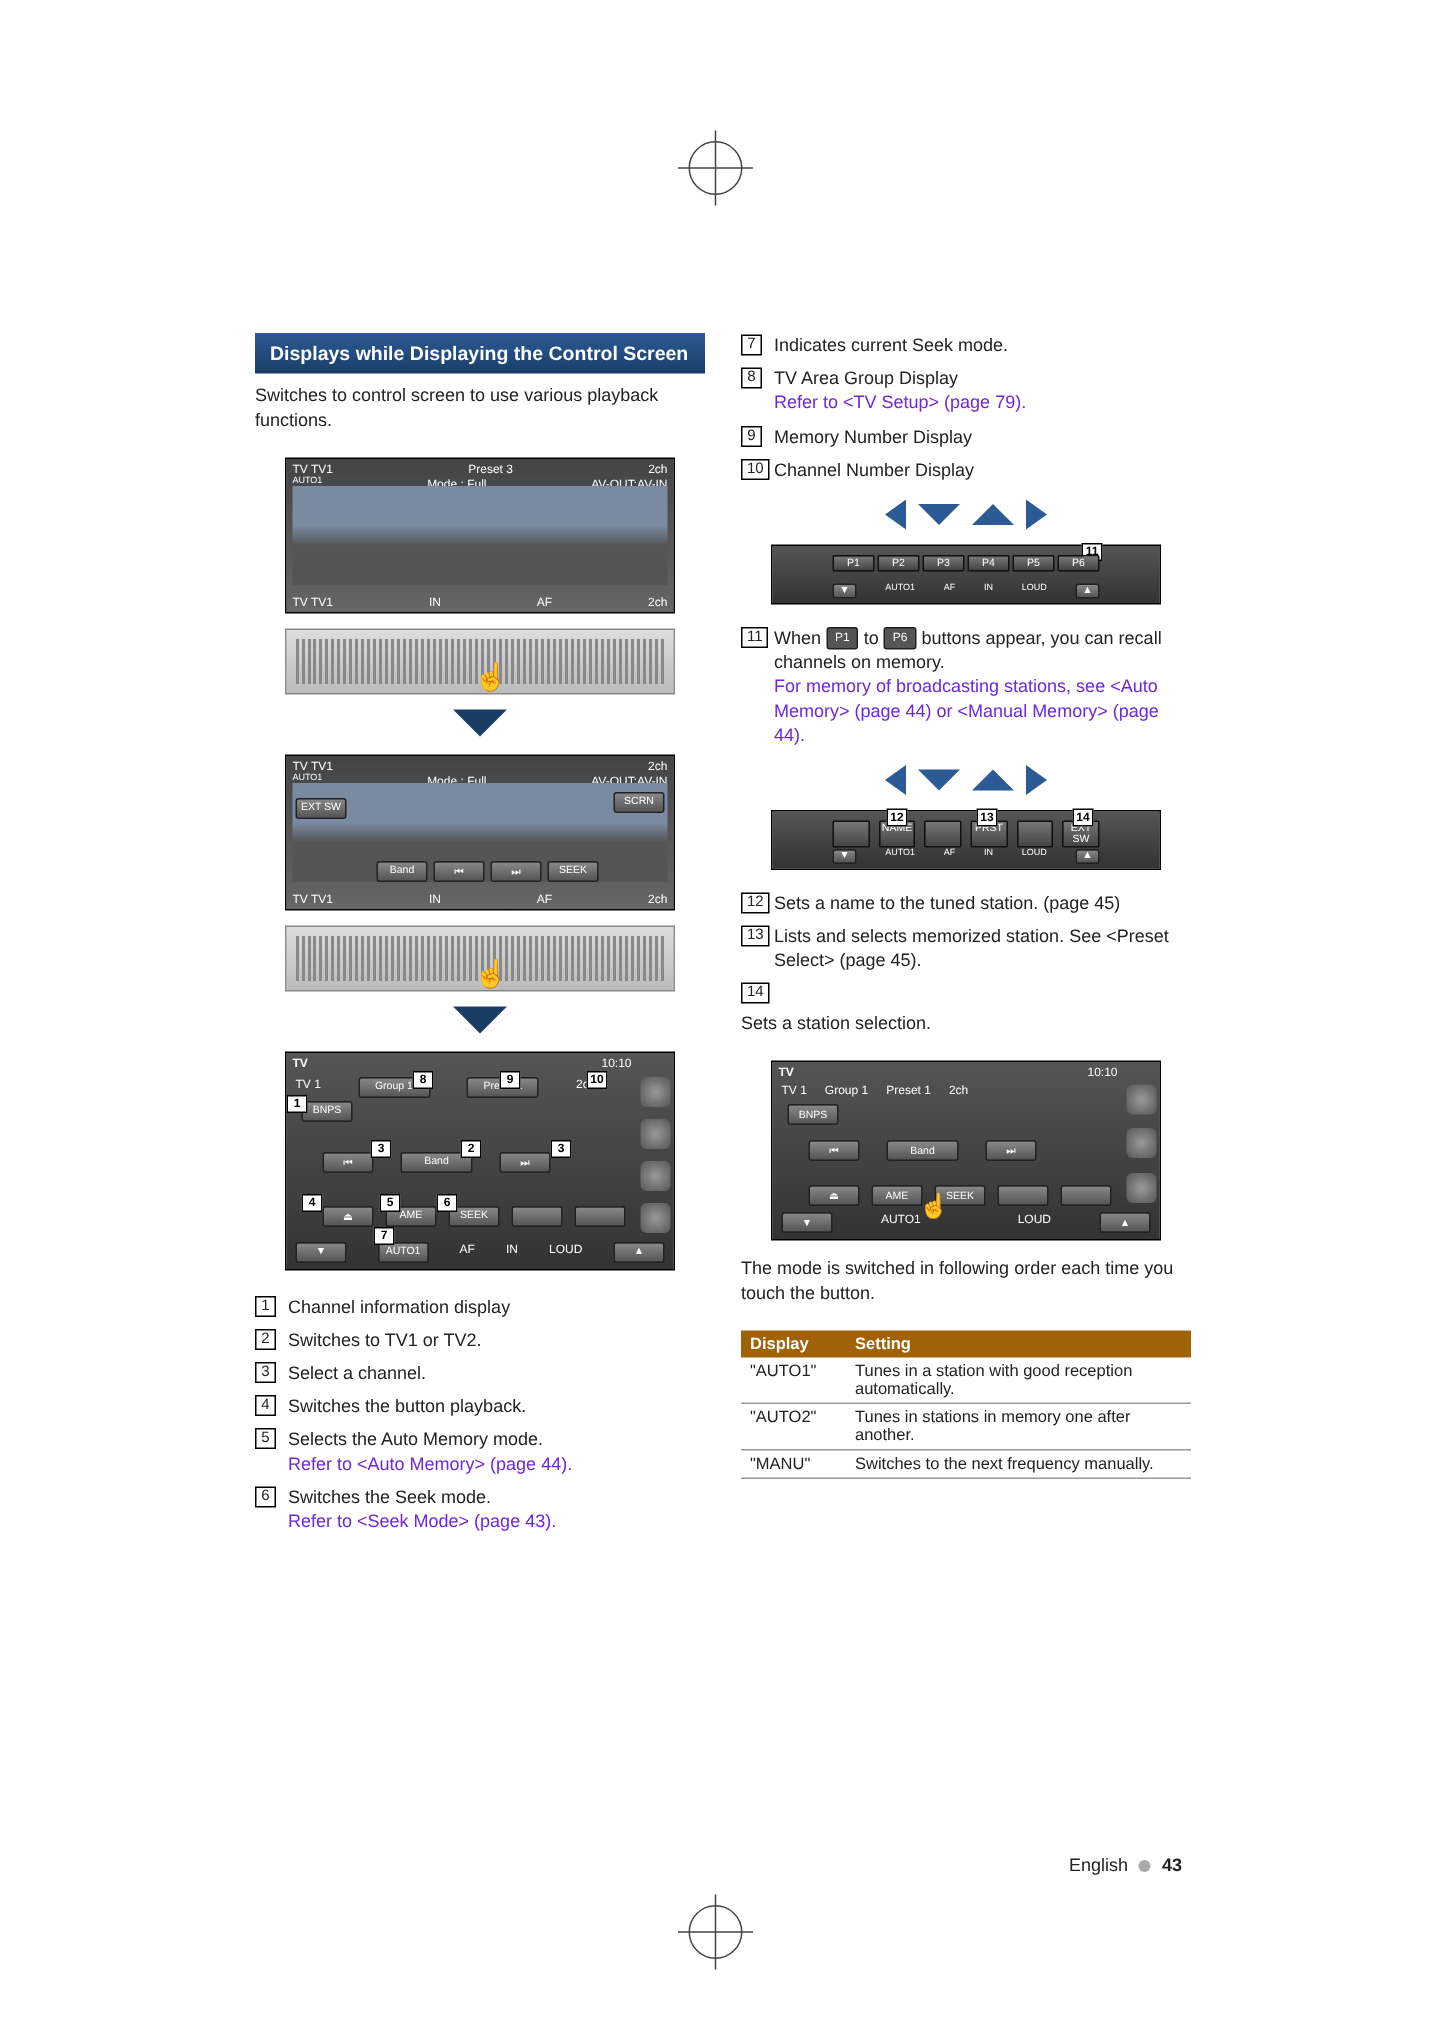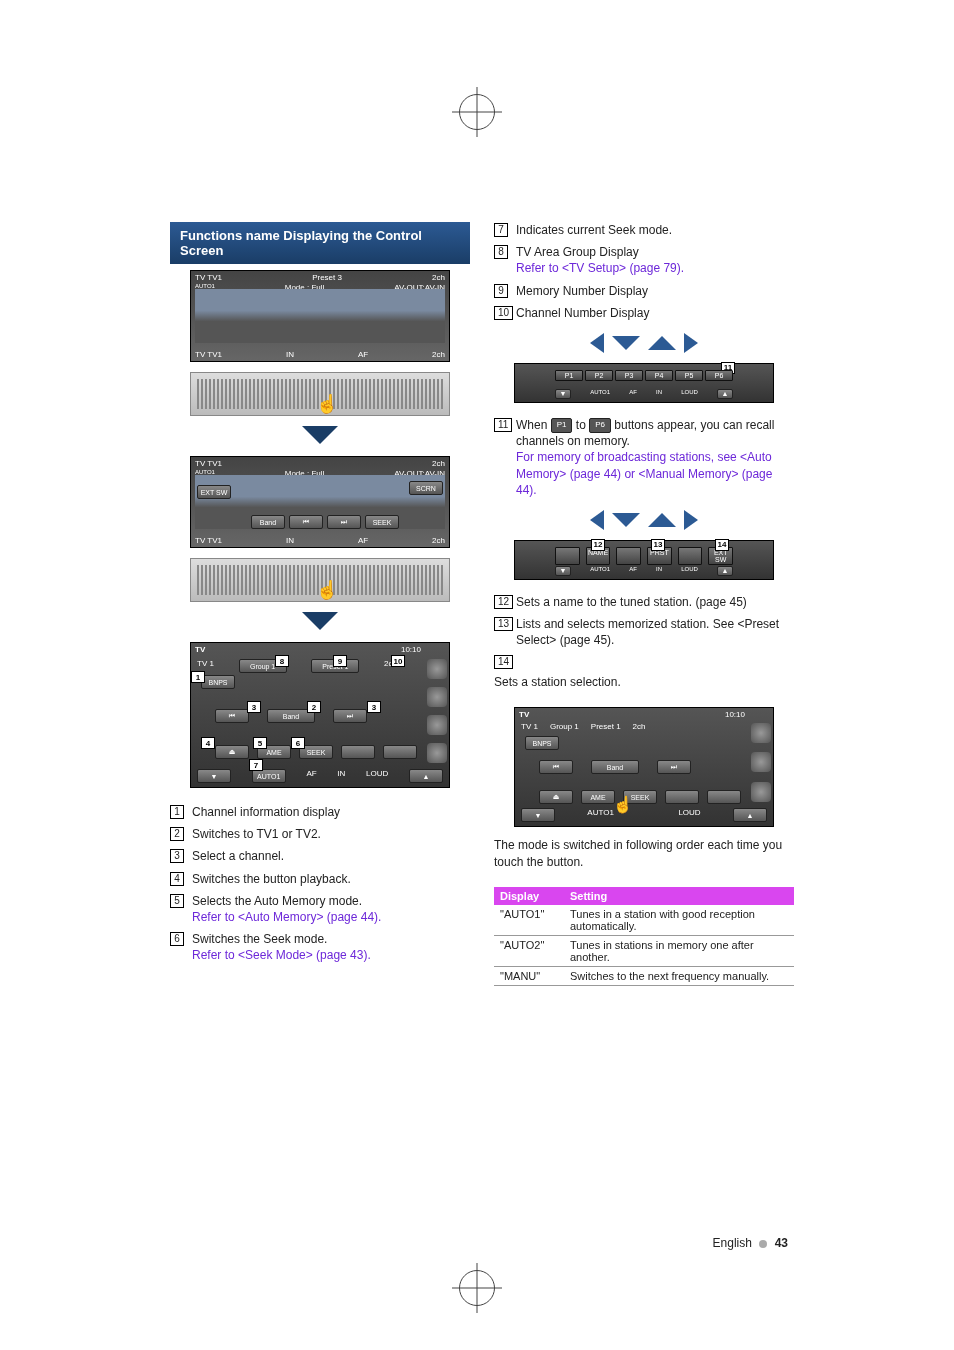--- a/index.html
+++ b/index.html
@@ -32,21 +32,21 @@
     font-size: 13px;
     padding: 6px 10px;
   }
   .desc {
     font-size: 12px;
     line-height: 1.4;
     margin: 6px 0 10px 0;
   }
   .screen-img {
     width: 260px;
-    height: 92px;
+    height: 104px;
     background: linear-gradient(#444, #666);
     border: 1px solid #000;
     margin: 6px auto;
     position: relative;
     color: #fff;
     font-size: 8px;
   }
   .screen-img .top-bar {
     position: absolute; top: 2px; left: 4px; right: 4px;
     display: flex; justify-content: space-between;
@@ -221,21 +221,21 @@
     vertical-align: middle;
   }
 
   table.settings {
     width: 300px;
     border-collapse: collapse;
     margin-top: 6px;
     font-size: 11px;
   }
   table.settings th {
-    background: #d946ef;
+    background: #a16207;
     color: #fff;
     text-align: left;
     padding: 3px 6px;
     font-weight: bold;
   }
   table.settings td {
     border-bottom: 1px solid #999;
     padding: 3px 6px;
     vertical-align: top;
   }
@@ -281,21 +281,22 @@
 <div class="reg reg-top">
     <div class="cross"></div>
   </div>
 <div class="reg reg-bot">
     <div class="cross"></div>
   </div>
 
 <div class="page">
 
   <div class="col">
-    <div class="blue-header">Functions name Displaying the Control Screen</div>
+    <div class="blue-header">Displays while Displaying the Control Screen</div>
+    <p class="desc">Switches to control screen to use various playback functions.</p>
 
     <div class="screen-img">
       <div class="top-bar">
         <span>TV TV1</span>
         <span>Preset 3</span>
         <span>2ch</span>
       </div>
       <div class="top-bar" style="top:12px;">
         <span style="font-size:6px">AUTO1</span>
         <span>Mode : Full</span>

